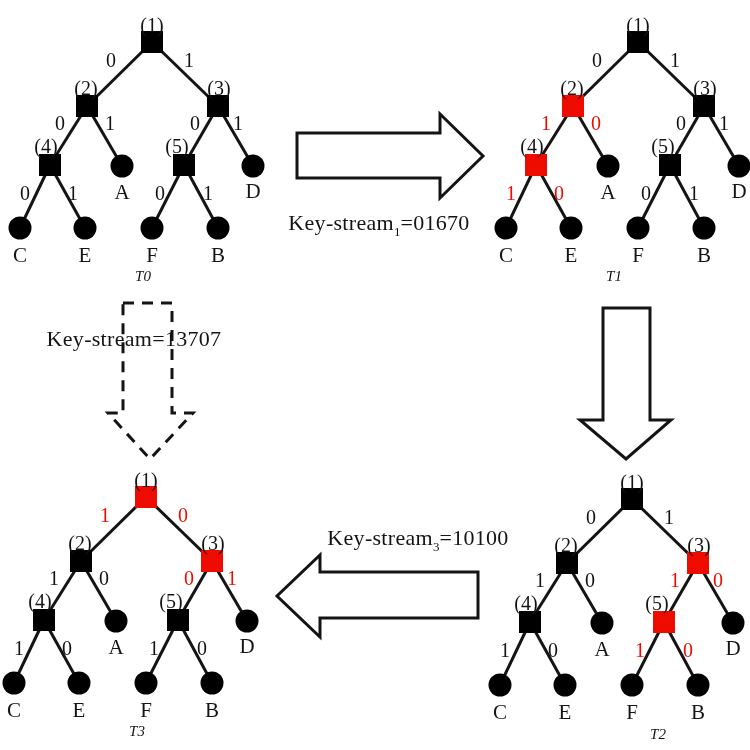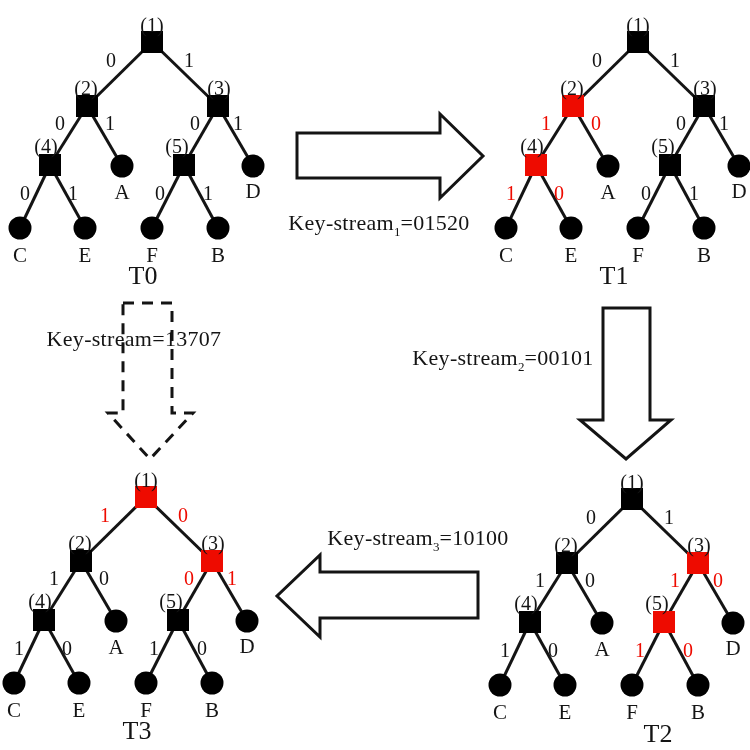--- a/index.html
+++ b/index.html
@@ -3,21 +3,21 @@
 <meta charset="utf-8">
 <style>
   html,body{margin:0;padding:0;background:#ffffff;}
   body{width:750px;height:750px;position:relative;font-family:"Liberation Serif",serif;}
   .figure{position:relative;width:750px;height:750px;background:#ffffff;overflow:hidden;}
   svg{position:absolute;left:0;top:0;}
   svg text{font-family:"Liberation Serif",serif;}
   .ks{position:absolute;transform:translate(-50%,-50%);font-size:22px;letter-spacing:.3px;
       color:#141414;white-space:nowrap;z-index:3;}
   .ks sub{font-size:13px;letter-spacing:0;}
-  .cap{position:absolute;transform:translate(-50%,-50%);font-size:26px;
+  .cap{position:absolute;transform:translate(-50%,-50%);font-size:15px;font-style:italic;
        color:#141414;white-space:nowrap;z-index:3;}
 </style>
 </head>
 <body>
 
 <div class="figure">
 
   <svg id="diagram" width="750" height="750" viewBox="0 0 750 750">
       <g>
         <line x1="152" y1="42" x2="87" y2="106" stroke="#141414" stroke-width="3"></line>
@@ -199,21 +199,20 @@
       <polygon points="603,308 650,308 650,420 671,420 626,459 580,420 603,420" fill="#ffffff" stroke="#141414" stroke-width="3" stroke-linejoin="miter"></polygon>
       <polygon points="478,572 320,572 320,555 277,596 320,637 320,618 478,618" fill="#ffffff" stroke="#141414" stroke-width="3" stroke-linejoin="miter"></polygon>
       <polygon points="123,303 172,303 172,413 193,413 150,459 108,413 123,413" fill="#ffffff" stroke="#141414" stroke-width="3" stroke-linejoin="miter" stroke-dasharray="11,8"></polygon>
     </svg>
 
   <div class="cap" style="left:143px;top:276px">T0</div>
   <div class="cap" style="left:614px;top:276px">T1</div>
   <div class="cap" style="left:658px;top:734px">T2</div>
   <div class="cap" style="left:137px;top:731px">T3</div>
 
-  <div class="ks" style="left:379px;top:225px"><span>Key-stream</span><sub>1</sub><span>=01520</span></div>
-
-  <div class="ks" style="left:503px;top:360px"><span>Key-stream</span><sub>2</sub><span>=00101</span></div>
+  <div class="ks" style="left:379px;top:225px"><span>Key-stream</span><sub>1</sub><span>=01670</span></div>
+
 
   <div class="ks" style="left:418px;top:540px"><span>Key-stream</span><sub>3</sub><span>=10100</span></div>
 
   <div class="ks" style="left:134px;top:341px"><span>Key-stream</span><sub></sub><span>=13707</span></div>
 
 </div>
 
 </body></html>

